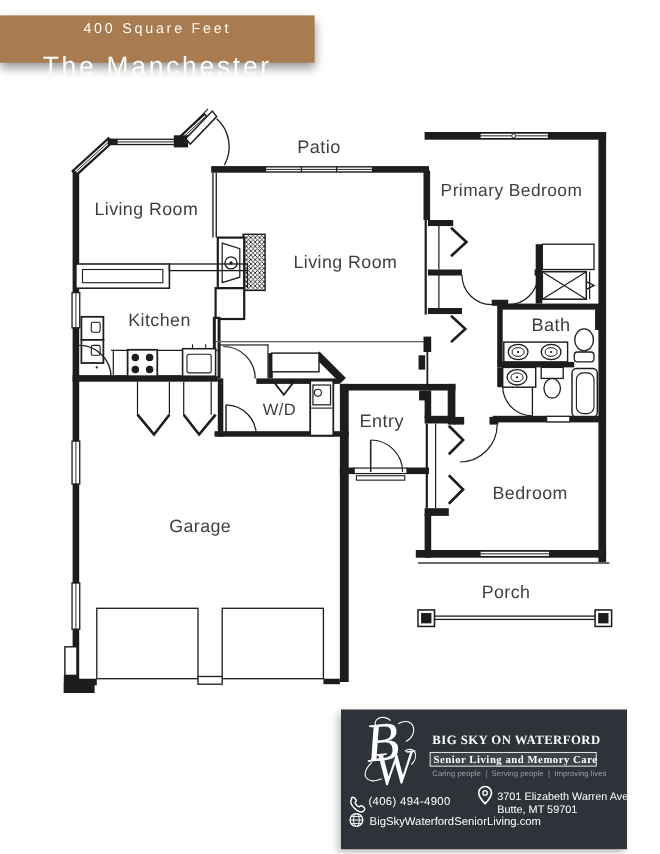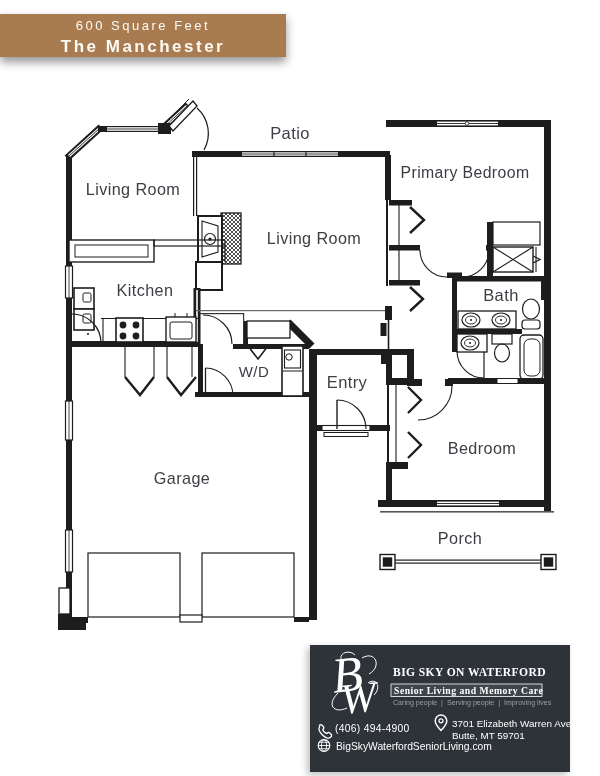--- a/index.html
+++ b/index.html
@@ -1,26 +1,26 @@
 <!DOCTYPE html>
 <html><head>
 <meta charset="utf-8">
 <style>
   html,body{margin:0;padding:0;}
   body{width:600px;height:776px;position:relative;background:#ffffff;font-family:"Liberation Sans",sans-serif;overflow:hidden;}
   .banner{position:absolute;left:0;top:14px;width:286px;height:43px;background:#a87c50;box-shadow:0 5px 9px rgba(0,0,0,0.42);color:#fdfbf6;text-align:center;}
   .banner .sub{font-size:13px;letter-spacing:2.5px;margin-top:4px;font-weight:500;}
-  .banner .main{font-size:17px;font-weight:bold;letter-spacing:2.5px;margin-top:4px;}
+  .banner .main{font-size:24px;font-weight:normal;letter-spacing:2.5px;margin-top:14px;}
   .card{position:absolute;left:310px;top:645px;width:260px;height:127px;background:#2d3338;box-shadow:-3px 3px 7px rgba(0,0,0,0.25);color:#fff;}
 </style>
 </head>
 <body>
 
 <div class="banner">
-  <div class="sub">600 Square Feet</div>
+  <div class="sub">400 Square Feet</div>
   <div class="main">The Manchester</div>
 </div>
 
 <svg id="plan" width="600" height="776" viewBox="0 0 600 776" style="position:absolute;left:0;top:0;" fill="none" stroke="none">
   <defs>
     <pattern id="hatch" width="4" height="4" patternUnits="userSpaceOnUse">
       <path d="M0 0 L4 4 M4 0 L0 4" stroke="#222" stroke-width="0.8"></path>
     </pattern>
   </defs>
   <g stroke="#1d1d1d">

